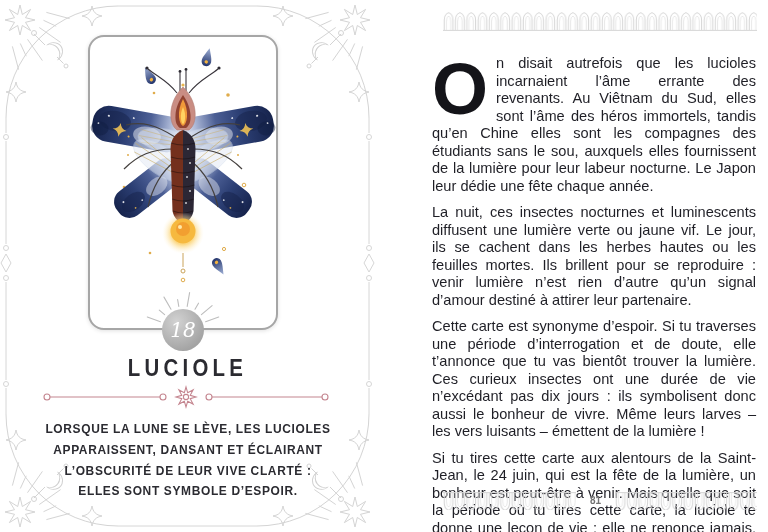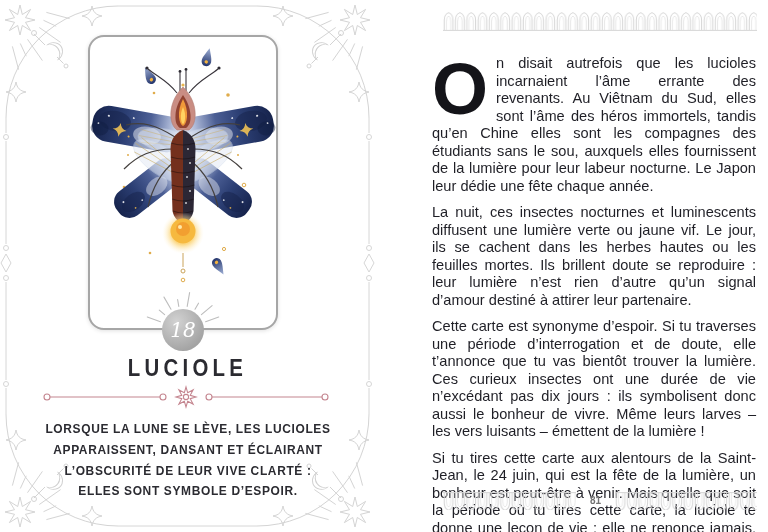--- a/index.html
+++ b/index.html
@@ -282,21 +282,21 @@
           <path d="M1.2 19 V9 Q1.2 3.4 5.6 1.6 Q10 3.4 10 9 V19" fill="none" stroke="#d6d6d6"></path>
           <path d="M3.4 19 V10 Q3.4 6 5.6 5 Q7.8 6 7.8 10 V19" fill="none" stroke="#e2e2e2" stroke-width=".8"></path>
         </pattern>
       </defs>
       <rect width="314" height="20" fill="url(#pArchUp)"></rect>
       <line x1="0" y1="19.4" x2="314" y2="19.4" stroke="#d6d6d6"></line>
     </svg>
 
     <div class="body-text">
       <p><span class="dropcap">O</span><span>n disait autrefois que les lucioles incarnaient l’âme errante des revenants. Au Viêtnam du Sud, elles sont l’âme des héros immortels, tandis qu’en Chine elles sont les compagnes des étudiants sans le sou, auxquels elles fournissent de la lumière pour leur labeur nocturne. Le Japon leur dédie une fête chaque année.</span></p>
-      <p>La nuit, ces insectes nocturnes et luminescents diffusent une lumière verte ou jaune vif. Le jour, ils se cachent dans les herbes hautes ou les feuilles mortes. Ils brillent doute se reproduire : leur lumière n’est rien d’autre qu’un signal d’amour destiné à attirer leur partenaire.</p>
+      <p>La nuit, ces insectes nocturnes et luminescents diffusent une lumière verte ou jaune vif. Le jour, ils se cachent dans les herbes hautes ou les feuilles mortes. Ils brillent pour se reproduire : venir lumière n’est rien d’autre qu’un signal d’amour destiné à attirer leur partenaire.</p>
       <p>Cette carte est synonyme d’espoir. Si tu traverses une période d’interrogation et de doute, elle t’annonce que tu vas bientôt trouver la lumière. Ces curieux insectes ont une durée de vie n’excédant pas dix jours : ils symbolisent donc aussi le bonheur de vivre. Même leurs larves – les vers luisants – émettent de la lumière !</p>
       <p>Si tu tires cette carte aux alentours de la Saint-Jean, le 24 juin, qui est la fête de la lumière, un bonheur est peut-être à venir. Mais quelle que soit la période où tu tires cette carte, la luciole te donne une leçon de vie : elle ne renonce jamais, elle est l’illustration qu’en tout être vivant, une lumière brille.</p>
     </div>
 
     <div class="footer">
       <svg width="133" height="18">
         <defs>
           <pattern id="pArchDn1" width="11.3" height="18" patternUnits="userSpaceOnUse">
             <path d="M1.2 1 V11 Q1.2 16.6 5.6 18.4 Q10 16.6 10 11 V1" fill="none" stroke="#d6d6d6"></path>
             <path d="M3.4 1 V10 Q3.4 14 5.6 15 Q7.8 14 7.8 10 V1" fill="none" stroke="#e2e2e2" stroke-width=".8"></path>

